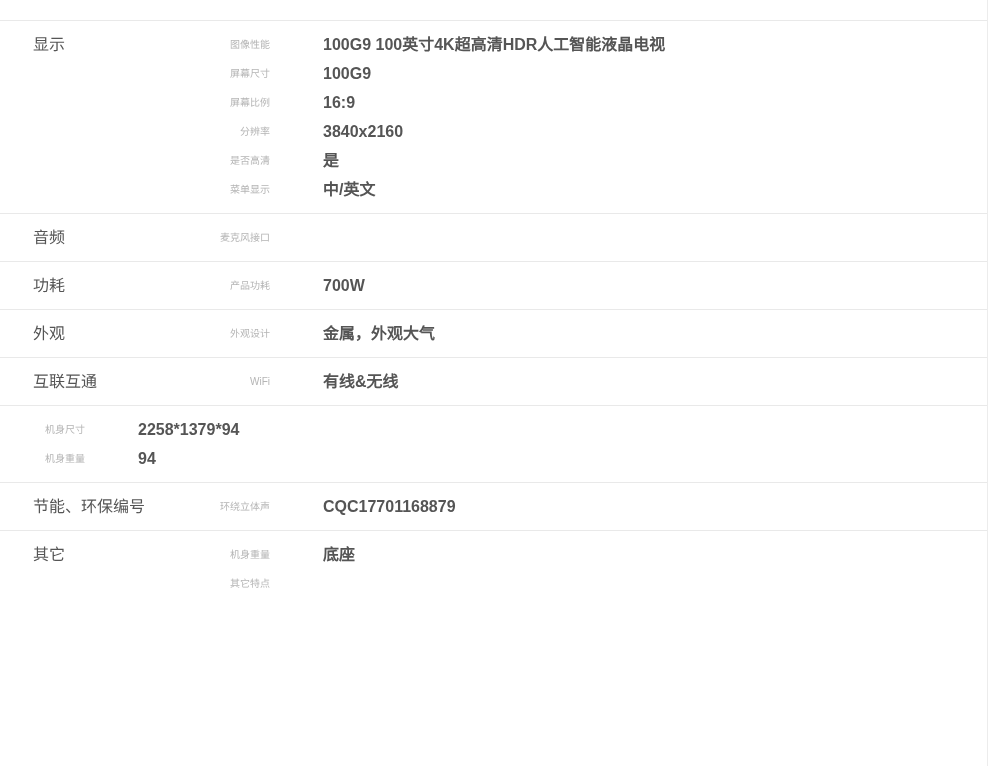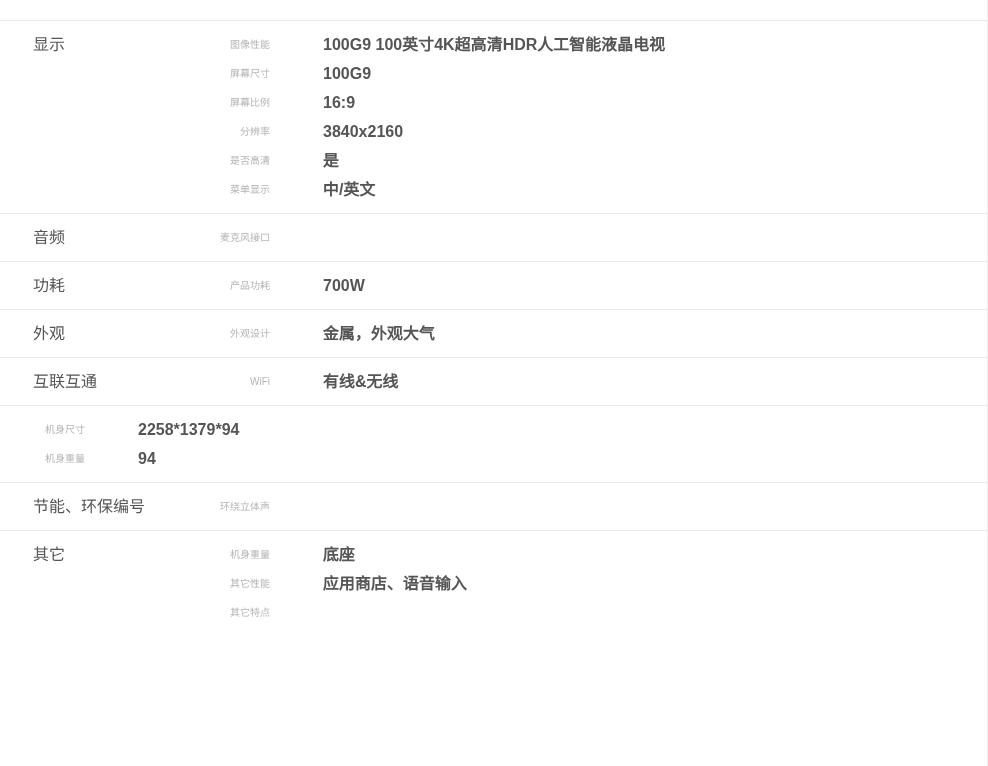--- a/index.html
+++ b/index.html
@@ -158,37 +158,34 @@
     <div class="spec-value">94</div>
   </div>
 </div>
   </div>
 
   <div class="spec-section">
     <div class="spec-category">节能、环保编号</div>
     <div class="spec-rows">
   <div class="spec-row">
     <div class="spec-label">环绕立体声</div>
+    <div class="spec-value">CQC17701168879</div>
   </div>
 
 </div>
   </div>
 
   <div class="spec-section">
     <div class="spec-category">其它</div>
     <div class="spec-rows">
   <div class="spec-row">
     <div class="spec-label">机身重量</div>
     <div class="spec-value">底座</div>
   </div>
 
-  <div class="spec-row">
-    <div class="spec-label">其它性能</div>
-    <div class="spec-value">应用商店、语音输入</div>
-  </div>
 
   <div class="spec-row">
     <div class="spec-label">其它特点</div>
     <div class="spec-value"></div>
   </div>
 </div>
   </div>
 </div>
 </div>
 

